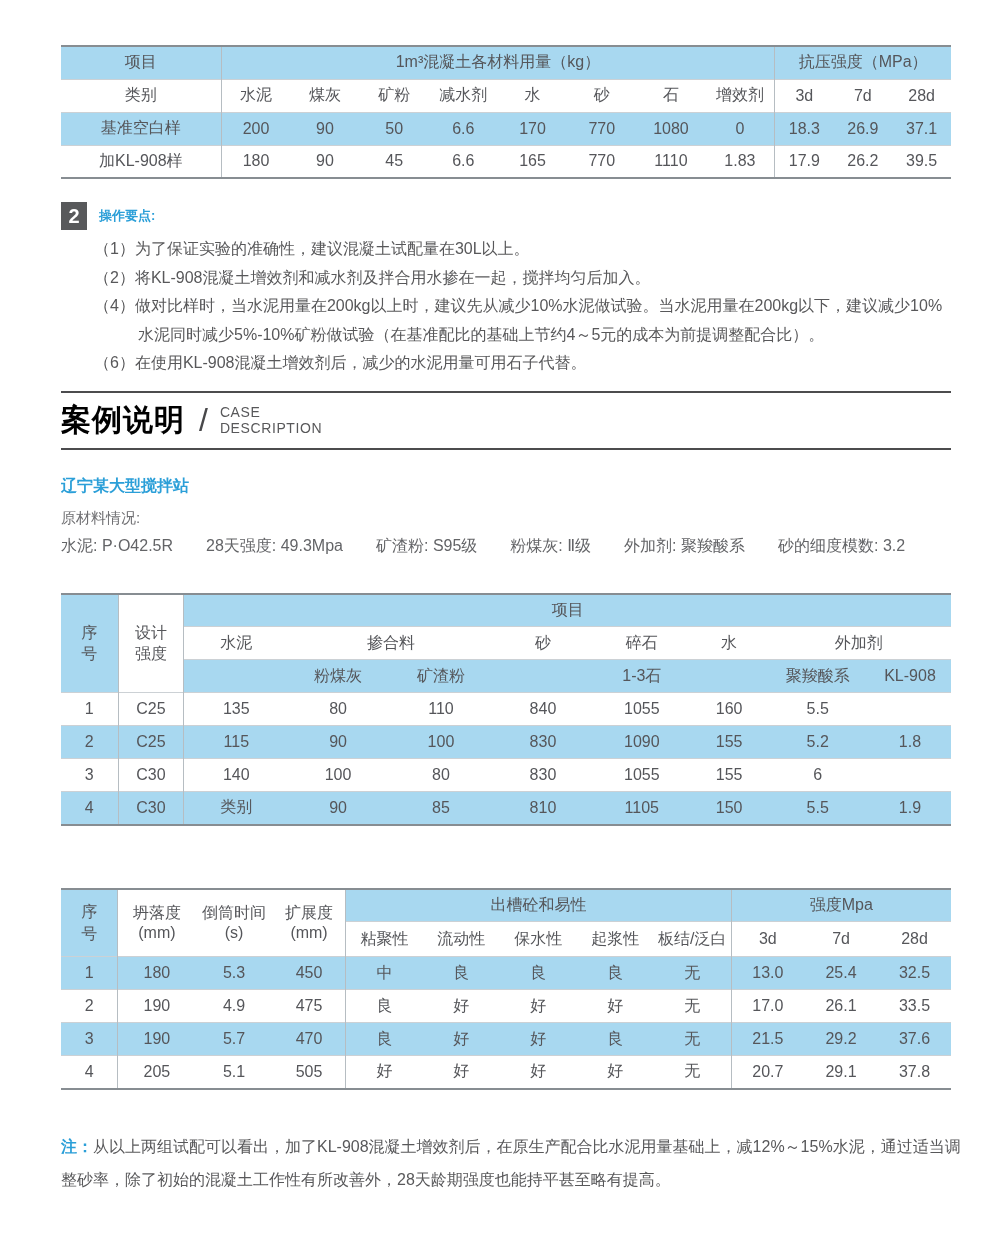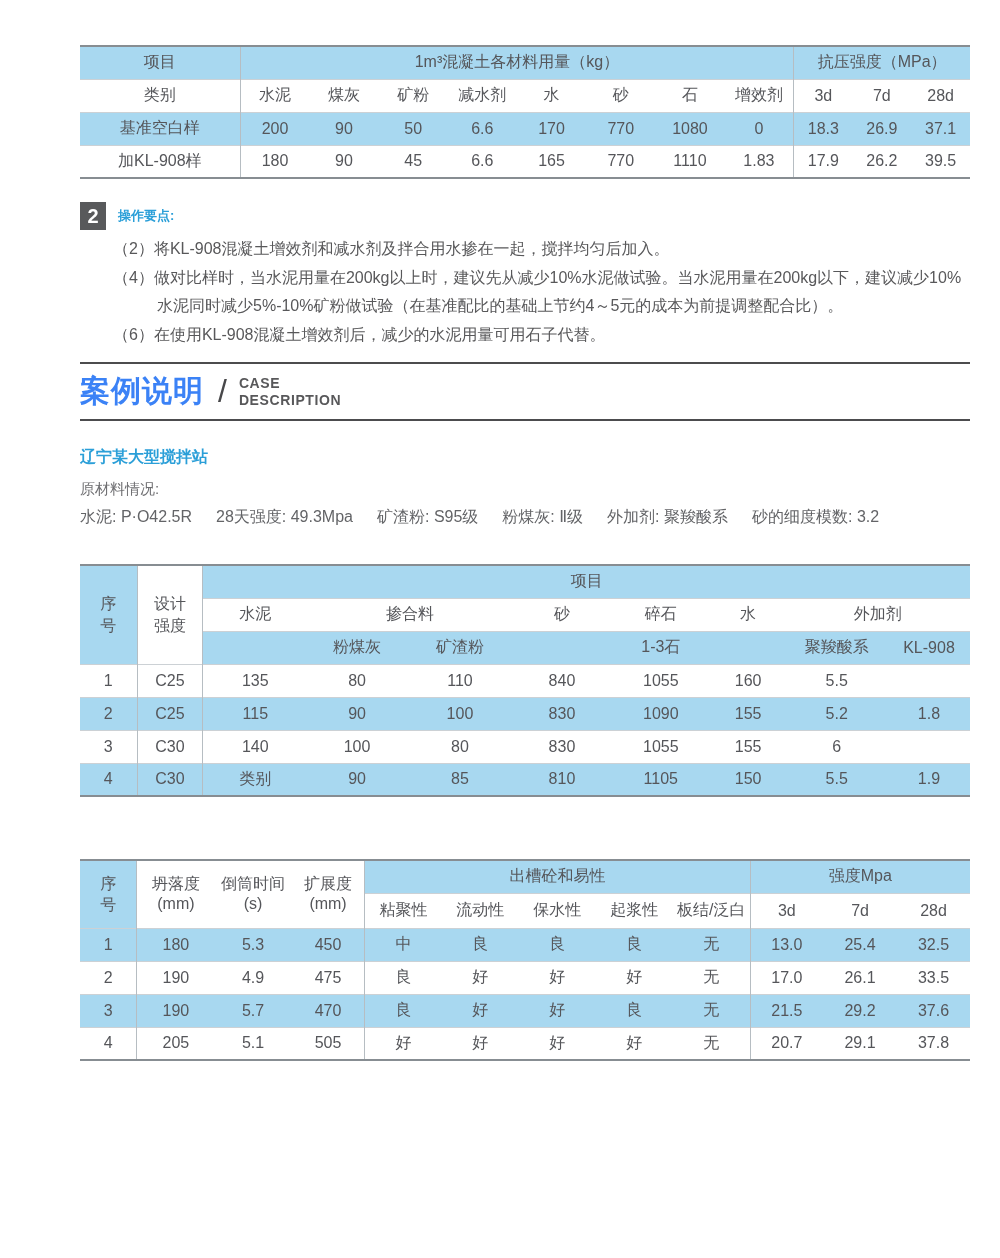--- a/index.html
+++ b/index.html
@@ -2,21 +2,21 @@
 <html><head>
 <meta charset="utf-8">
 <style>
   * { box-sizing: border-box; }
   html, body { margin: 0; padding: 0; }
   body {
     width: 1000px; height: 1258px; background: #ffffff; overflow: hidden;
     font-family: "Liberation Sans", "DejaVu Sans", sans-serif;
     color: #56575a;
   }
-  .page { padding: 45px 15px 0 80px; width: 1000px; }
+  .page { padding: 45px 15px 0 61px; width: 1000px; }
 
   
   table {
     width: 890px; border-collapse: collapse; table-layout: fixed;
     font-size: 16px; color: #55565a;
     border-top: 2px solid #878d92; border-bottom: 2px solid #878d92;
   }
   th, td { font-weight: normal; text-align: center; padding: 0 2px; height: 33px; }
   tr + tr th, tr + tr td, tbody tr:first-child th, tbody tr:first-child td {
     border-top: 1px solid #ccd1d5;
@@ -40,28 +40,28 @@
     font-size: 16px; line-height: 28.5px; color: #58585a;
     padding-left: 44px; text-indent: -44px;
   }
 
   
   .case-heading {
     margin-top: 13px; width: 890px;
     border-top: 2px solid #4c4c4e; border-bottom: 2px solid #4c4c4e;
     padding: 7px 0 7px 0; display: flex; align-items: center;
   }
-  .case-heading .zh { font-size: 30px; font-weight: bold; color: #3b82f6; letter-spacing: 1px; }
+  .case-heading .zh { font-size: 30px; font-weight: bold; color: #000000; letter-spacing: 1px; }
   .case-heading .slash { font-size: 32px; color: #48484a; margin: 0 12px 0 14px; font-weight: normal; }
   .case-heading .en { font-size: 14px; color: #58585a; letter-spacing: 0.6px; }
-  .case-heading .en span { display: block; line-height: 1.15; font-weight: bold; }
+  .case-heading .en span { display: block; line-height: 1.15; }
 
   .site-title { margin-top: 26px; color: #2b9fd8; font-size: 16px; font-weight: bold; }
   .raw-label { margin-top: 12px; font-size: 15px; color: #6e6e71; }
-  .materials { margin-top: 8px; font-size: 16px; color: #636467; display: flex; gap: 24px; white-space: nowrap; text-align: right; }
+  .materials { margin-top: 8px; font-size: 16px; color: #636467; display: flex; gap: 33px; white-space: nowrap; text-align: right; }
 
   .t2 { margin-top: 36px; }
   .t3 { margin-top: 62px; }
   .t3 thead tr:first-child th { height: 33px; }
   .t3 thead tr + tr th { height: 35px; }
 
   
   .note { margin-top: 40px; width: 905px; font-size: 16px; line-height: 33px; color: #58585a; }
   .note .note-label { color: #2b9fd8; font-weight: bold; }
 </style>
@@ -137,20 +137,21 @@
       </tr>
     </tbody>
   </table>
 
   <div class="section2">
     <div class="sec2-titlebar">
       <div class="badge">2</div>
       <div class="sec2-title">操作要点:</div>
     </div>
     <div class="points">
+      <div class="point">（1）为了保证实验的准确性，建议混凝土试配量在30L以上。</div>
       <div class="point">（2）将KL-908混凝土增效剂和减水剂及拌合用水掺在一起，搅拌均匀后加入。</div>
       <div class="point">（4）做对比样时，当水泥用量在200kg以上时，建议先从减少10%水泥做试验。当水泥用量在200kg以下，建议减少10%水泥同时减少5%-10%矿粉做试验（在基准配比的基础上节约4～5元的成本为前提调整配合比）。</div>
       <div class="point">（6）在使用KL-908混凝土增效剂后，减少的水泥用量可用石子代替。</div>
     </div>
   </div>
 
   <div class="case-heading">
     <span class="zh">案例说明</span>
     <span class="slash">/</span>
     <span class="en">
@@ -357,14 +358,17 @@
         <td>好</td>
         <td>好</td>
         <td class="vr">无</td>
         <td>20.7</td>
         <td>29.1</td>
         <td>37.8</td>
       </tr>
     </tbody>
   </table>
 
+  <div class="note">
+    <span class="note-label">注：</span><span>从以上两组试配可以看出，加了KL-908混凝土增效剂后，在原生产配合比水泥用量基础上，减12%～15%水泥，通过适当调整砂率，除了初始的混凝土工作性有所改善外，28天龄期强度也能持平甚至略有提高。</span>
+  </div>
 
 </div>
 
 </body></html>

